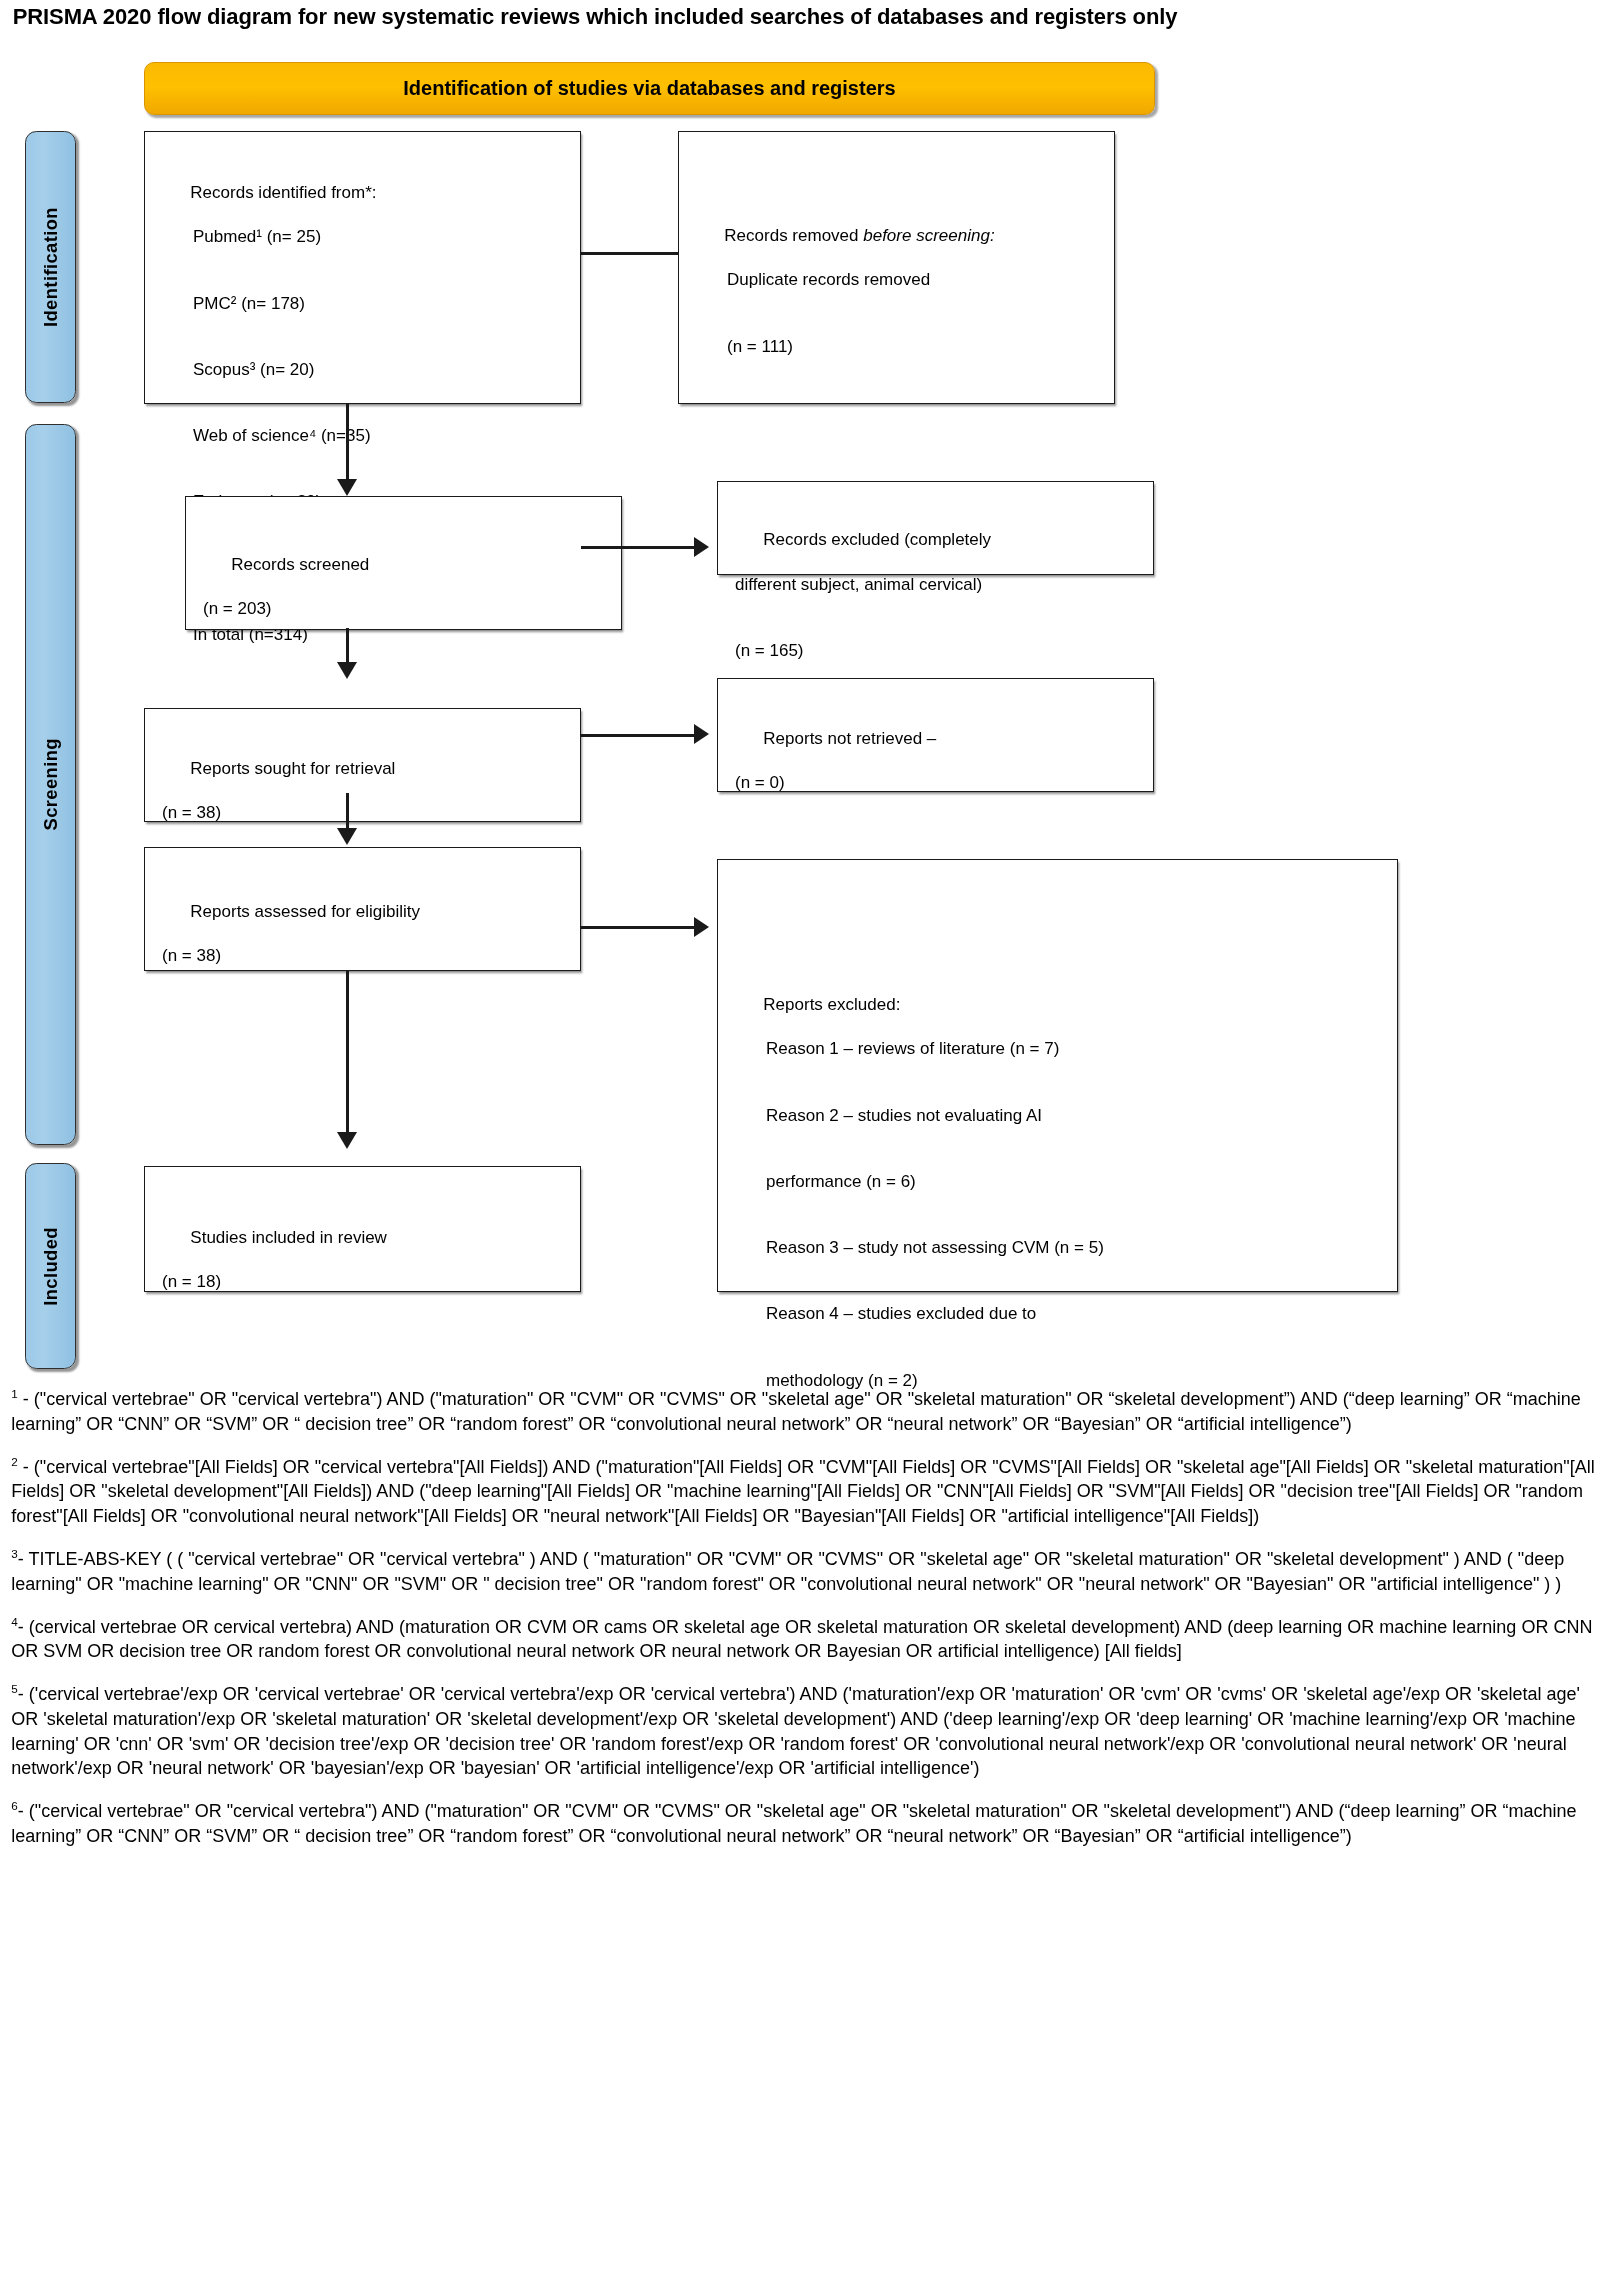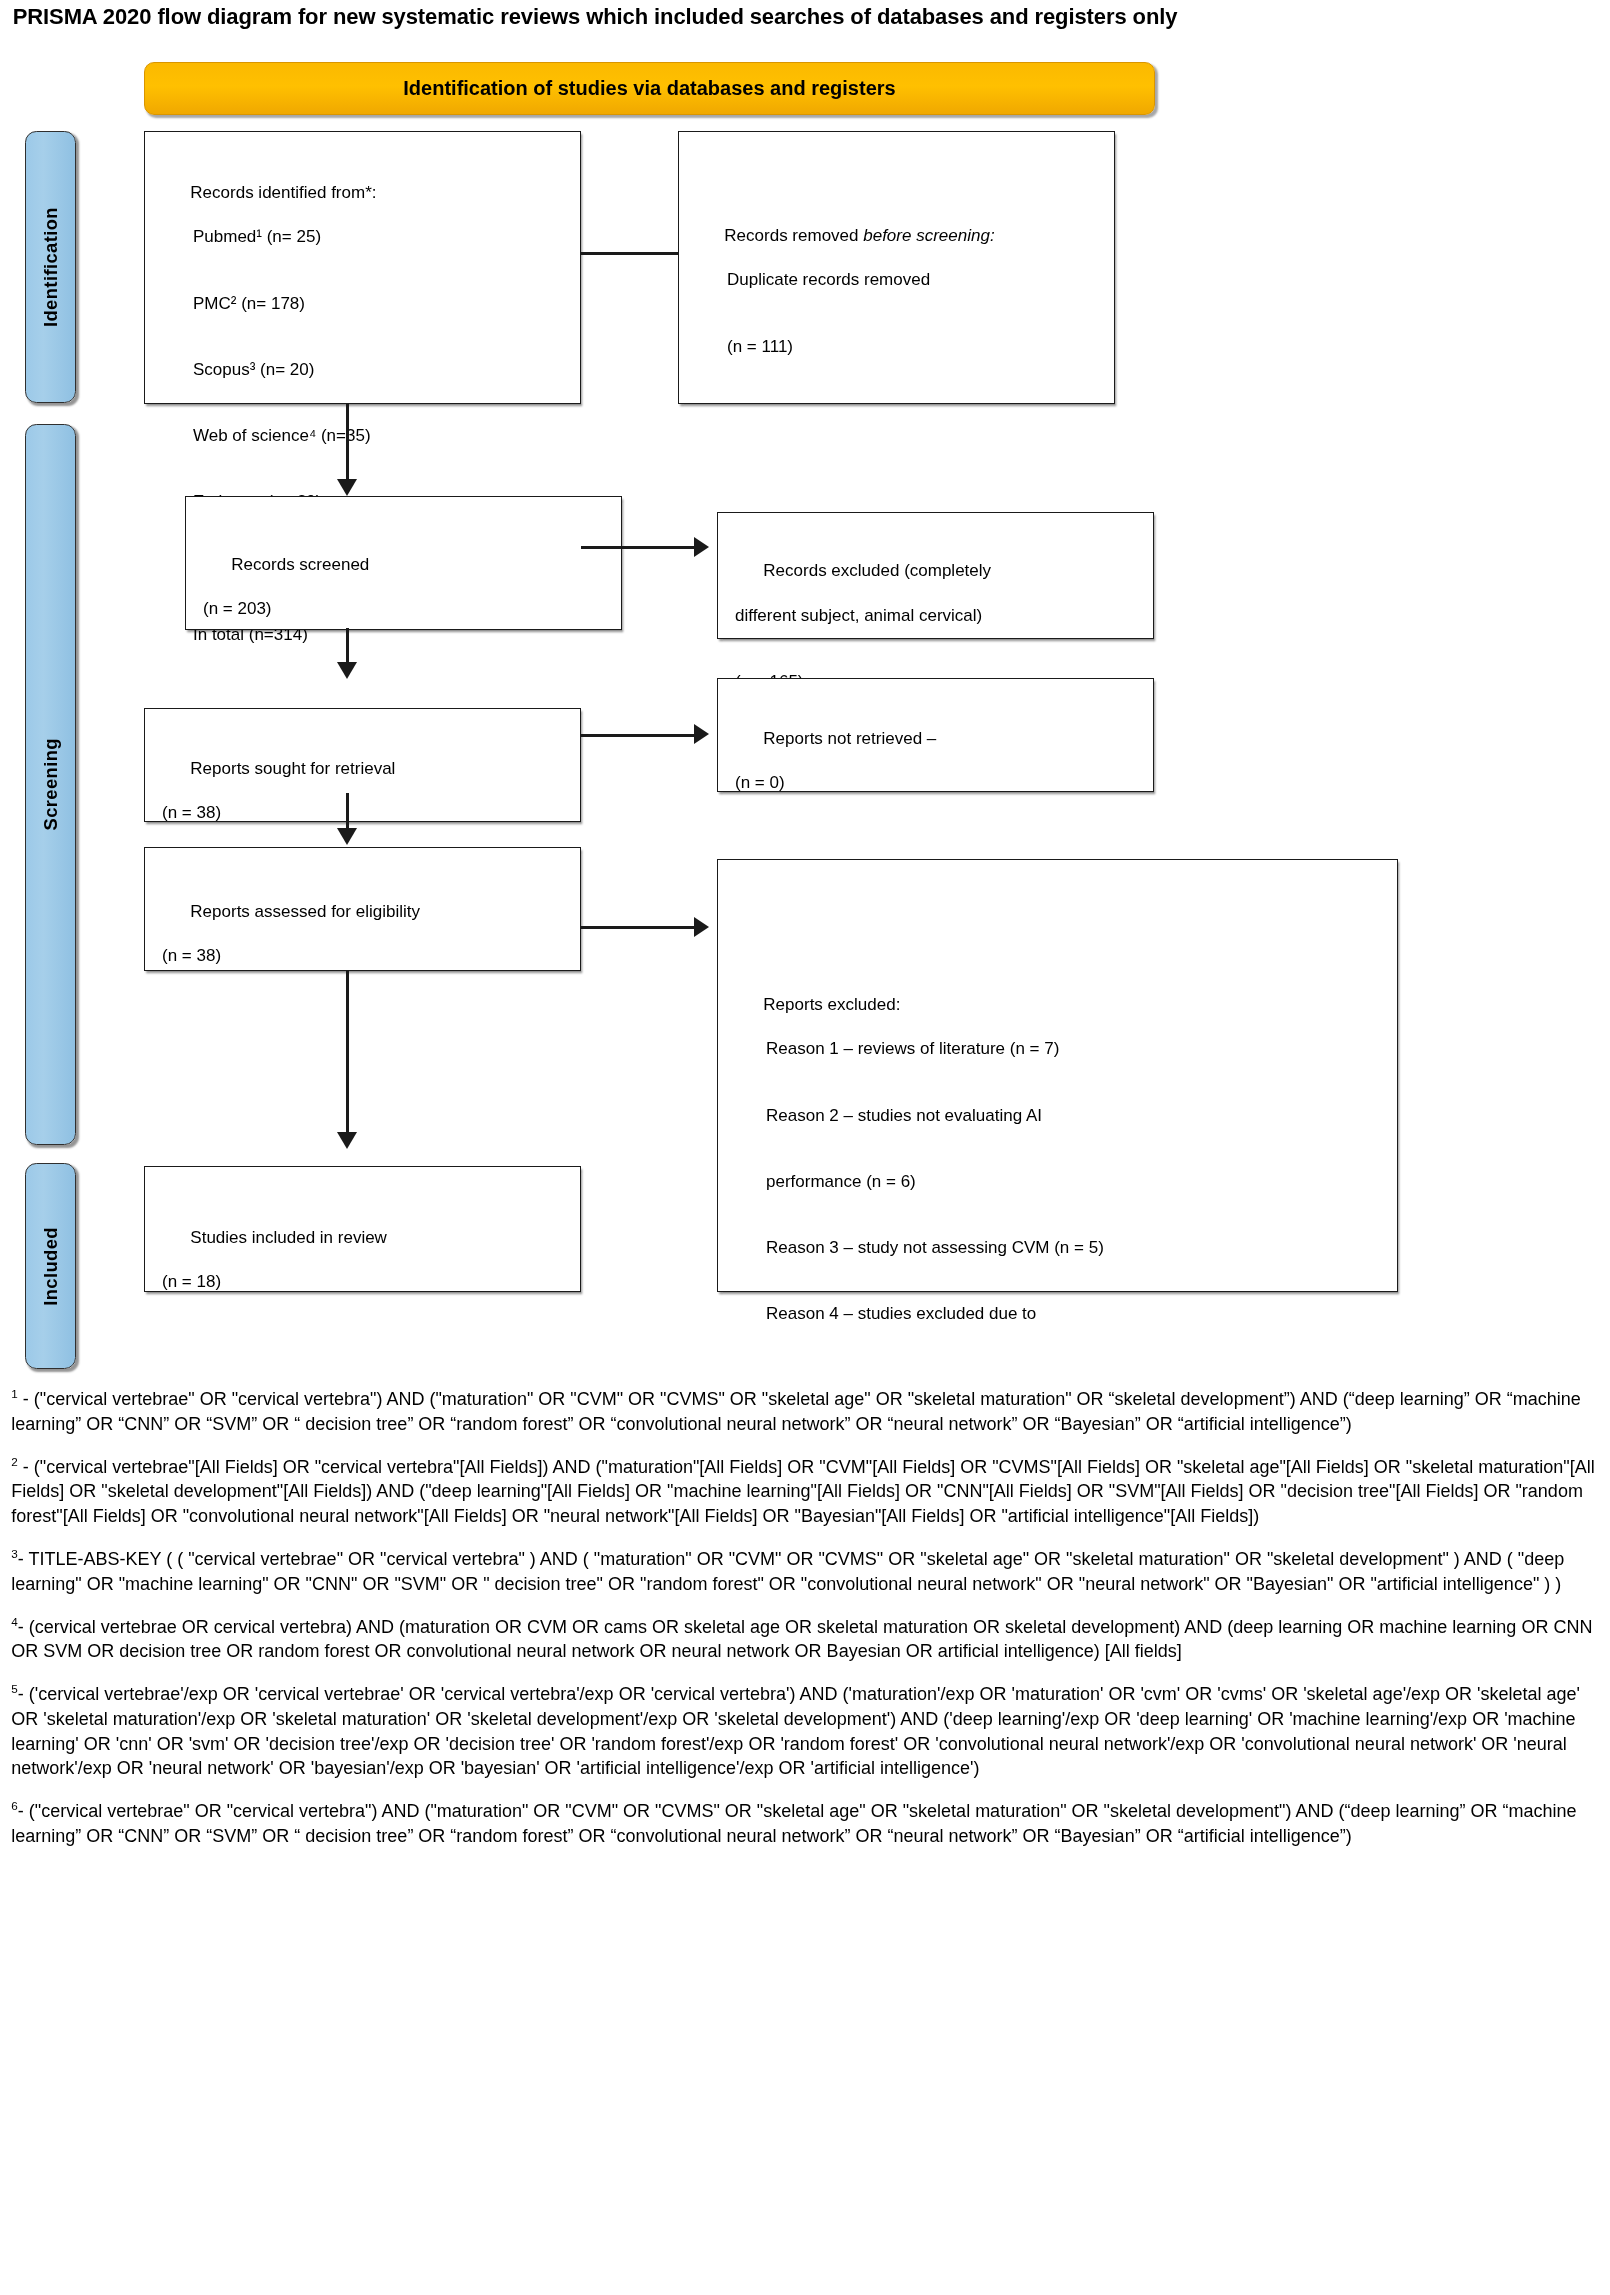--- a/index.html
+++ b/index.html
@@ -68,21 +68,21 @@
   
   #box-identified   {left:144px;top:131px;width:437px;height:273px;}
   #box-identified .ftext{top:28px;}
 
   #box-removed      {left:678px;top:131px;width:437px;height:273px;}
   #box-removed .ftext{top:71px;}
 
   #box-screened     {left:144px;top:496px;width:437px;height:134px;margin-left:41px;}
   #box-screened .ftext{top:35px;}
 
-  #box-excluded     {left:717px;top:512px;width:437px;height:127px;text-decoration:underline;}
+  #box-excluded     {left:717px;top:481px;width:437px;height:94px;text-decoration:underline;}
   #box-excluded .ftext{top:25.4px;}
 
   #box-sought       {left:144px;top:678px;width:437px;height:114px;margin-top:30px;}
   #box-sought .ftext{top:27px;}
 
   #box-notretrieved {left:717px;top:678px;width:437px;height:114px;}
   #box-notretrieved .ftext{top:27px;}
 
   #box-assessed     {left:144px;top:847px;width:437px;height:124px;}
   #box-assessed .ftext{top:31px;}
@@ -219,20 +219,21 @@
   <div class="arrow-r" style="left:694px;top:917px;"></div>
 
   <div class="fbox" id="box-repexcluded">
     <div class="ftext">
       <span>Reports excluded:</span>
       <span class="ind">Reason 1 – reviews of literature (n = 7)</span>
       <span class="ind">Reason 2 – studies not evaluating AI</span>
       <span class="ind">performance (n = 6)</span>
       <span class="ind">Reason 3 – study not assessing CVM (n = 5)</span>
       <span class="ind">Reason 4 – studies excluded due to</span>
+      <span class="ind">methodology (n = 2)</span>
     </div>
   </div>
 
   <div class="conn conn-v" style="left:346px;top:971px;height:161px;"></div>
   <div class="arrow-d" style="left:337px;top:1132px;"></div>
 
   <div class="fbox" id="box-included">
     <div class="ftext">
       <span>Studies included in review</span>
       <span style="display:block">(n = 18)</span>

